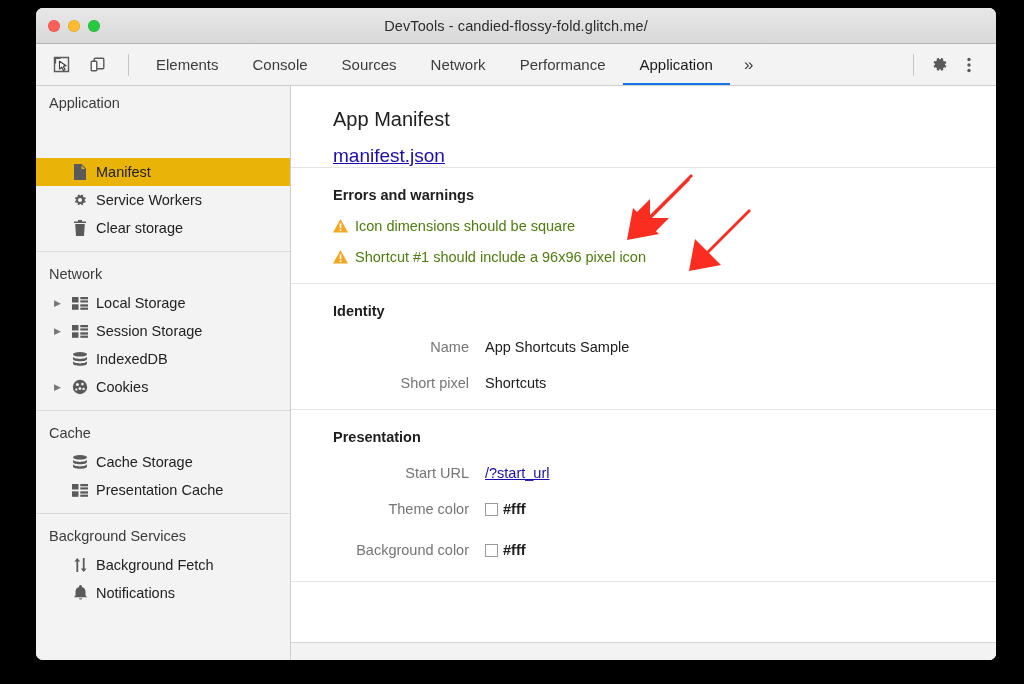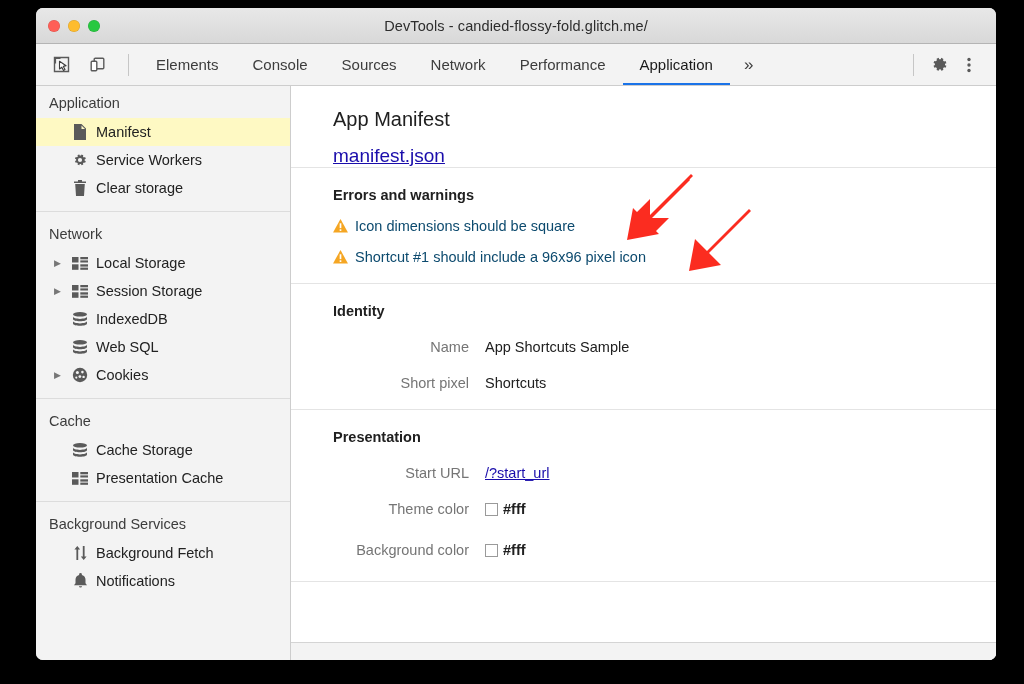--- a/index.html
+++ b/index.html
@@ -97,21 +97,21 @@
     font-size: 14.5px; color: #3c3c3c;
     padding: 5px 0 7px 13px;
   }
   .sb-item {
     display: flex; align-items: center;
     height: 28px;
     padding-left: 18px;
     font-size: 14.5px;
     color: #222;
   }
-  .sb-item.selected { background: #fef9c3; }
+  .sb-item.selected { background: #eab308; margin-top: 40px; }
   .sb-arrow {
     width: 14px; flex: 0 0 14px;
     display: flex; align-items: center; justify-content: flex-start;
     color: #767676; font-size: 9px;
   }
   .sb-arrow.empty { visibility: hidden; }
   .sb-icon {
     width: 24px; flex: 0 0 24px;
     display: flex; align-items: center; justify-content: center;
     color: #5a5a5a;
@@ -130,21 +130,21 @@
   .panel-title { font-size: 20px; color: #202020; font-weight: 400; }
   .manifest-link {
     display: inline-block; margin-top: 14px;
     font-size: 19px; color: #1a0dab;
     text-decoration: underline;
   }
   .section.block { padding-top: 19px; padding-bottom: 18px; }
   .sec-title { font-size: 14.5px; font-weight: bold; color: #202020; }
   .warn-row {
     display: flex; align-items: center;
-    margin-top: 15px; font-size: 14.5px; color: #0c4a6e;
+    margin-top: 15px; font-size: 14.5px; color: #4d7c0f;
   }
   .warn-icon { flex: 0 0 22px; display: flex; align-items: center; }
 
   .field { display: flex; align-items: center; margin-top: 20px; font-size: 14.5px; }
   .field-label {
     width: 152px; flex: 0 0 152px;
     text-align: right; color: #757575;
     padding-right: 16px;
   }
   .field-value { color: #202020; }
@@ -317,31 +317,20 @@
           <span class="sb-icon">
             <svg width="16" height="15" viewBox="0 0 16 15">
               <ellipse cx="8" cy="2.3" rx="7" ry="2.3" fill="#5a5a5a"></ellipse>
               <path fill="#5a5a5a" d="M1 4.6v2.3c0 1.3 3.1 2.3 7 2.3s7-1 7-2.3V4.6c0 1.3-3.1 2.3-7 2.3s-7-1-7-2.3z"></path>
               <path fill="#5a5a5a" d="M1 9.1v2.3c0 1.3 3.1 2.3 7 2.3s7-1 7-2.3V9.1c0 1.3-3.1 2.3-7 2.3s-7-1-7-2.3z"></path>
             </svg>
           </span>
           <span class="sb-label">IndexedDB</span>
         </div>
 
-        <div class="sb-item">
-          <span class="sb-arrow empty">▶</span>
-          <span class="sb-icon">
-            <svg width="16" height="15" viewBox="0 0 16 15">
-              <ellipse cx="8" cy="2.3" rx="7" ry="2.3" fill="#5a5a5a"></ellipse>
-              <path fill="#5a5a5a" d="M1 4.6v2.3c0 1.3 3.1 2.3 7 2.3s7-1 7-2.3V4.6c0 1.3-3.1 2.3-7 2.3s-7-1-7-2.3z"></path>
-              <path fill="#5a5a5a" d="M1 9.1v2.3c0 1.3 3.1 2.3 7 2.3s7-1 7-2.3V9.1c0 1.3-3.1 2.3-7 2.3s-7-1-7-2.3z"></path>
-            </svg>
-          </span>
-          <span class="sb-label">Web SQL</span>
-        </div>
 
         <div class="sb-item">
           <span class="sb-arrow">▶</span>
           <span class="sb-icon">
             <svg width="16" height="16" viewBox="0 0 16 16">
               <circle cx="8" cy="8" r="7.2" fill="#5a5a5a"></circle>
               <circle cx="5.4" cy="5.6" r="1.5" fill="#f3f3f3"></circle>
               <circle cx="10.4" cy="5.1" r="1.3" fill="#f3f3f3"></circle>
               <circle cx="7.9" cy="9.6" r="1.4" fill="#f3f3f3"></circle>
               <circle cx="11.6" cy="9.9" r="1.2" fill="#f3f3f3"></circle>

